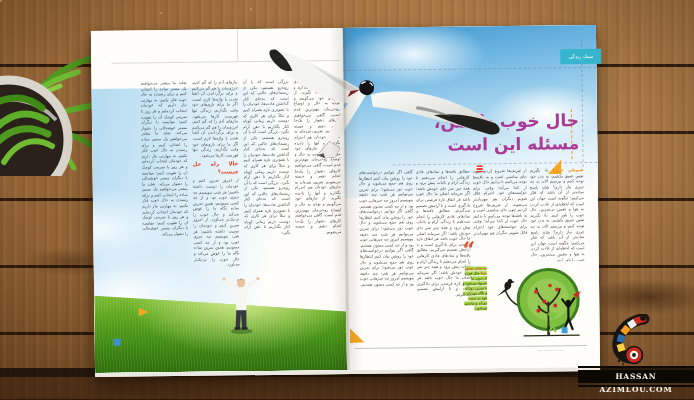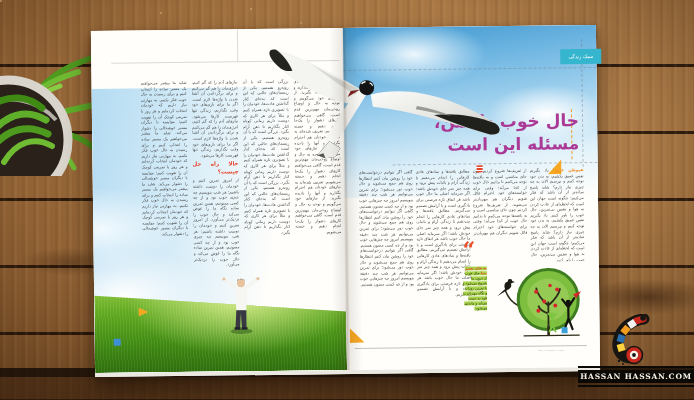--- a/index.html
+++ b/index.html
@@ -279,16 +279,16 @@
     <path d="M14,21 L12,28" stroke="#2b6fb3" stroke-width="7" fill="none"></path>
     <path d="M12,30 L14,37" stroke="#ffd23e" stroke-width="7" fill="none"></path>
     <circle cx="26" cy="41" r="8.5" fill="#c8281e" stroke="#171512" stroke-width="1.6"></circle>
     <circle cx="26" cy="41" r="4.2" fill="#f5f2ea"></circle>
     <circle cx="26" cy="41" r="1.9" fill="#171512"></circle>
     <circle cx="35" cy="4" r="2.8" fill="#171512"></circle>
     <circle cx="11" cy="47" r="1.2" fill="#171512"></circle>
     <circle cx="15" cy="50" r="0.9" fill="#171512"></circle>
   </svg>
   <div class="wm-line wm-top"></div>
-  <div class="wm-bar">HASSAN HASSAN.COM</div>
+  <div class="wm-bar">HASSAN AZIMLOU.COM</div>
   <div class="wm-line wm-bot"></div>
 
 </div>
 
 </body></html>

